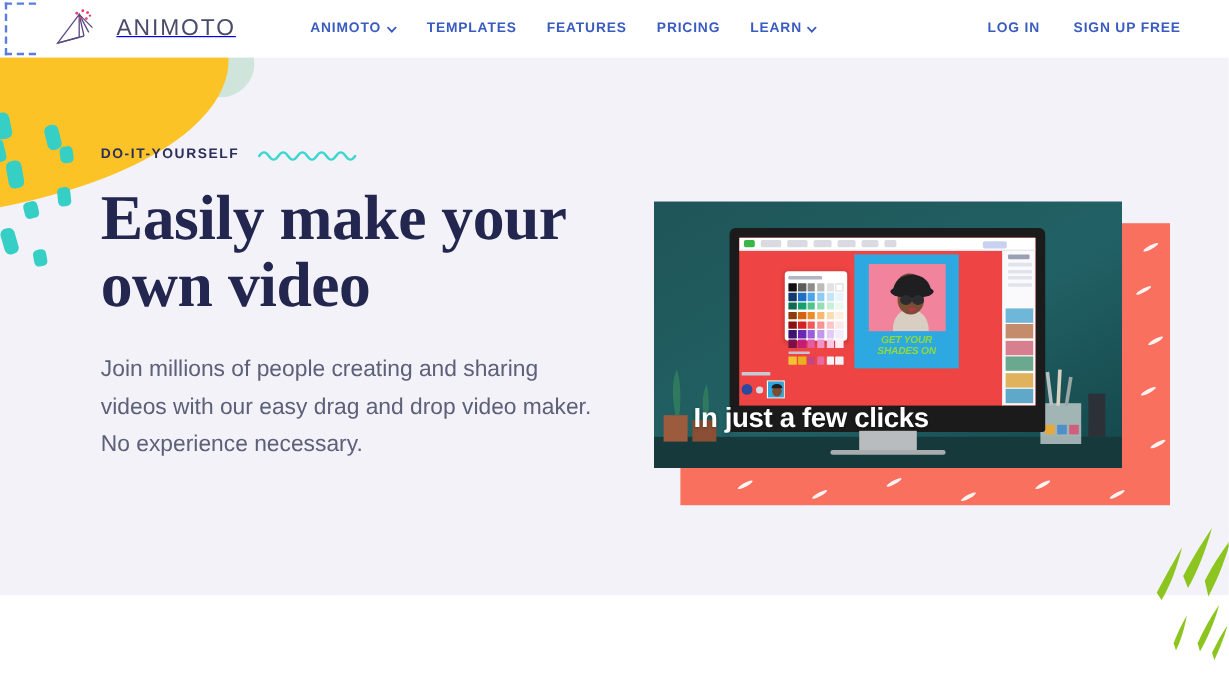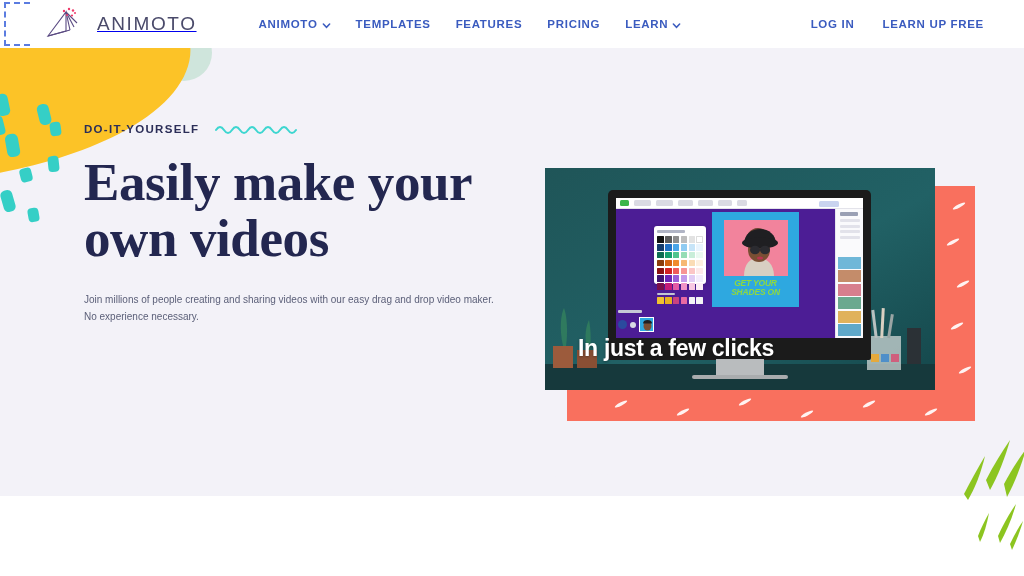--- a/index.html
+++ b/index.html
@@ -59,21 +59,21 @@
   .eyebrow {
     font-size:11.5px; font-weight:bold; letter-spacing:1.3px; color:#2b2e58;
   }
   .squiggle { width:84px; height:12px; }
   .headline {
     font-family:"Liberation Serif", serif;
     font-size:53px; line-height:1.06; color:#232750; font-weight:bold;
     letter-spacing:-0.4px; margin-top:16px;
   }
   .subcopy {
-    margin-top:26px; font-size:10px; line-height:1.65; color:#5c6079;
+    margin-top:26px; font-size:19px; line-height:1.65; color:#5c6079;
     max-width:410px;
   }
   .cta {
     margin-top:32px; display:inline-block; background:#2b4a9e; color:#ffffff;
     border:none; border-radius:26px; padding:0 30px; height:34px; line-height:34px;
     font-size:12px; font-weight:bold; letter-spacing:1.1px; cursor:pointer;
     font-family:"Liberation Sans", sans-serif;
   }
 
   
@@ -86,21 +86,21 @@
   .video-frame {
     position:absolute; left:0; top:0; width:390px; height:222px;
     overflow:hidden; background:#1d4f52;
   }
   .room-bg { position:absolute; inset:0; }
   .monitor { position:absolute; left:63px; top:22px; width:263px; height:170px; }
   .mon-bezel {
     position:absolute; inset:0; background:#1b1b1b; border-radius:5px 5px 2px 2px;
     padding:8px 8px 22px 8px;
   }
-  .mon-screen { position:absolute; left:8px; top:8px; right:8px; bottom:22px; background:#4c1d95; overflow:hidden; }
+  .mon-screen { position:absolute; left:8px; top:8px; right:8px; bottom:22px; background:#ef4444; overflow:hidden; }
   .mon-stand { position:absolute; left:50%; transform:translateX(-50%); bottom:-16px; width:48px; height:17px; background:#b9bcbe; }
   .mon-base { position:absolute; left:50%; transform:translateX(-50%); bottom:-19px; width:96px; height:4px; background:#a9acae; border-radius:2px; }
 
   
   .ed-toolbar { position:absolute; left:0; top:0; width:100%; height:11px; background:#ffffff; border-bottom:1px solid #e3e3ea; display:flex; align-items:center; gap:5px; padding-left:4px; }
   .ed-tool { height:6px; border-radius:1.5px; background:#dadae3; }
   .ed-share { position:absolute; right:24px; top:2.5px; width:20px; height:6px; border-radius:1.5px; background:#c9d3ef; }
   .ed-right { position:absolute; right:0; top:11px; width:28px; bottom:0; background:#fafafc; border-left:1px solid #e6e6ee; padding:2px; }
   .ed-right-head { height:4px; width:18px; background:#9aa0b4; margin:1px auto 3px 2px; border-radius:1px; }
   .ed-right-row { height:3px; width:20px; background:#e2e2ea; margin:0 auto 2.5px 2px; border-radius:1px; }
@@ -230,35 +230,35 @@
         <span class="caret">
           <svg viewBox="0 0 10 10" width="9" height="9">
               <path d="M1.5,3.4 L5,7 L8.5,3.4" fill="none" stroke="#3a5bbf" stroke-width="1.7" stroke-linecap="round"></path>
             </svg>
         </span>
       </a>
     </div>
 
     <div class="nav-right">
       <a class="nav-link" href="#">LOG IN</a>
-      <a class="nav-link" href="#">LEARN UP FREE</a>
+      <a class="nav-link" href="#">SIGN UP FREE</a>
     </div>
   </nav>
 
   <div class="copy">
     <div class="eyebrow-row">
       <div class="eyebrow">DO-IT-YOURSELF</div>
       <svg class="squiggle" viewBox="0 0 84 12">
         <path d="M1,7 Q5,1 9,7 T17,7 T25,7 T33,7 T41,7 T49,7 T57,7 T65,7 T73,7 T81,7" fill="none" stroke="#3dd6d0" stroke-width="2" stroke-linecap="round"></path>
       </svg>
     </div>
 
     <h1 class="headline">
       <span>Easily make your</span><br>
-      <span>own videos</span>
+      <span>own video</span>
     </h1>
 
     <p class="subcopy">Join millions of people creating and sharing videos with our easy drag and drop video maker. No experience necessary.</p>
 
   </div>
 
   <div class="media">
 
     <div class="coral-panel">
       <svg class="coral-dashes" viewBox="0 0 408 235">

